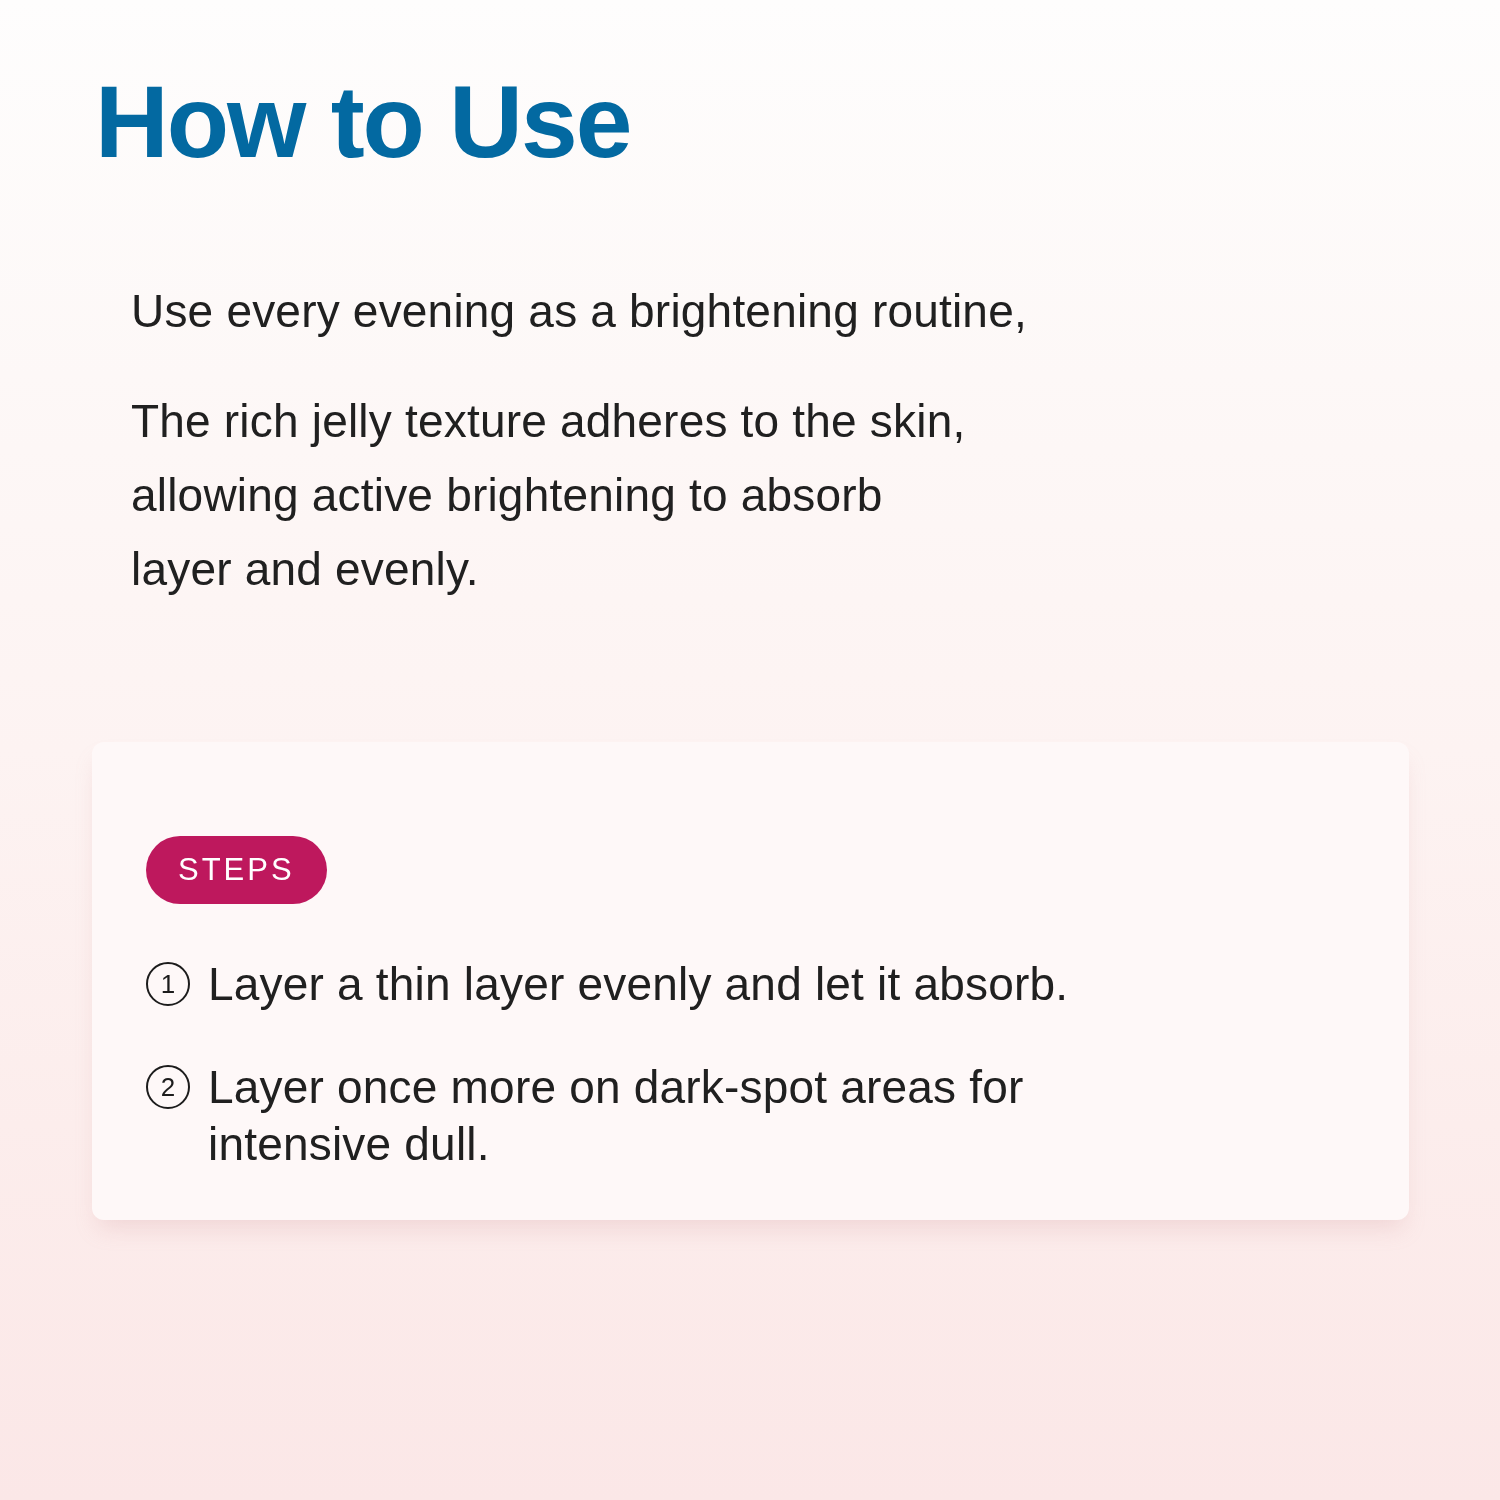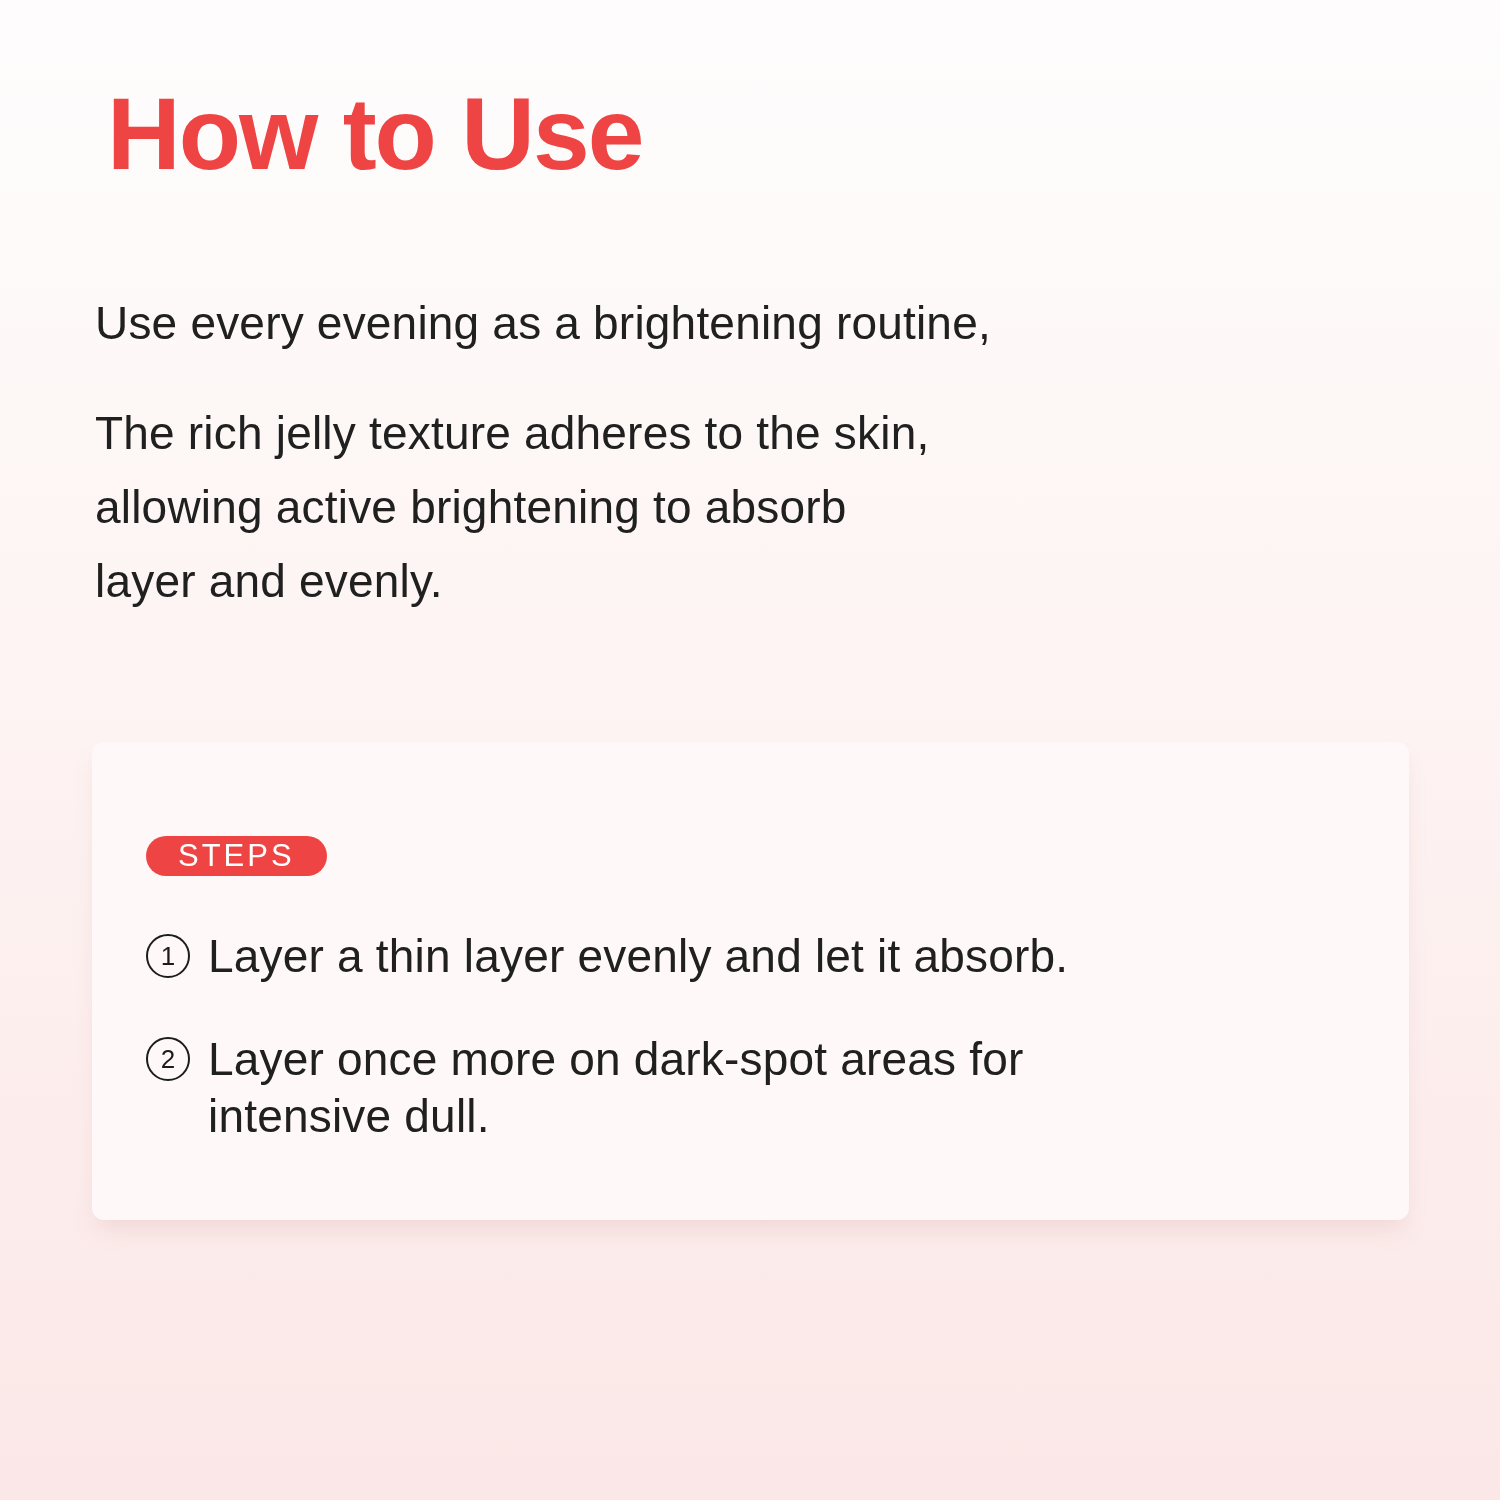--- a/index.html
+++ b/index.html
@@ -21,29 +21,30 @@
     -webkit-font-smoothing: antialiased;
   }
   .page {
     position: relative;
     width: 1500px;
     height: 1500px;
     box-sizing: border-box;
     padding: 62px 95px 0 95px;
   }
   .title {
-    margin: 12px;
+    margin: 0;
     font-size: 102px;
     font-weight: bold;
     letter-spacing: -2px;
     line-height: 1.18;
-    color: #ef4444;
+    color: #0369a1;
   }
   .intro {
     margin-top: 92px;
+    margin-left: 36px;
   }
   .intro .paragraph {
     font-size: 46px;
     font-weight: 400;
     line-height: 74px;
     letter-spacing: 0.2px;
     color: #202020;
   }
   .intro .paragraph + .paragraph {
     margin-top: 36px;
@@ -57,24 +58,24 @@
     box-sizing: border-box;
     background: #fef8f8;
     border-radius: 12px;
     box-shadow: 0 14px 22px -6px rgba(210, 150, 155, 0.25);
     padding: 94px 56px 0 54px;
   }
   .steps-badge {
     display: inline-flex;
     align-items: center;
     justify-content: center;
-    height: 40px;
+    height: 68px;
     padding: 0 32px;
     border-radius: 999px;
-    background: #ef4444;
+    background: #be185d;
     color: #ffffff;
     font-size: 31px;
     font-weight: 400;
     letter-spacing: 3px;
   }
   .steps-list {
     margin-top: 52px;
   }
   .step {
     display: flex;

